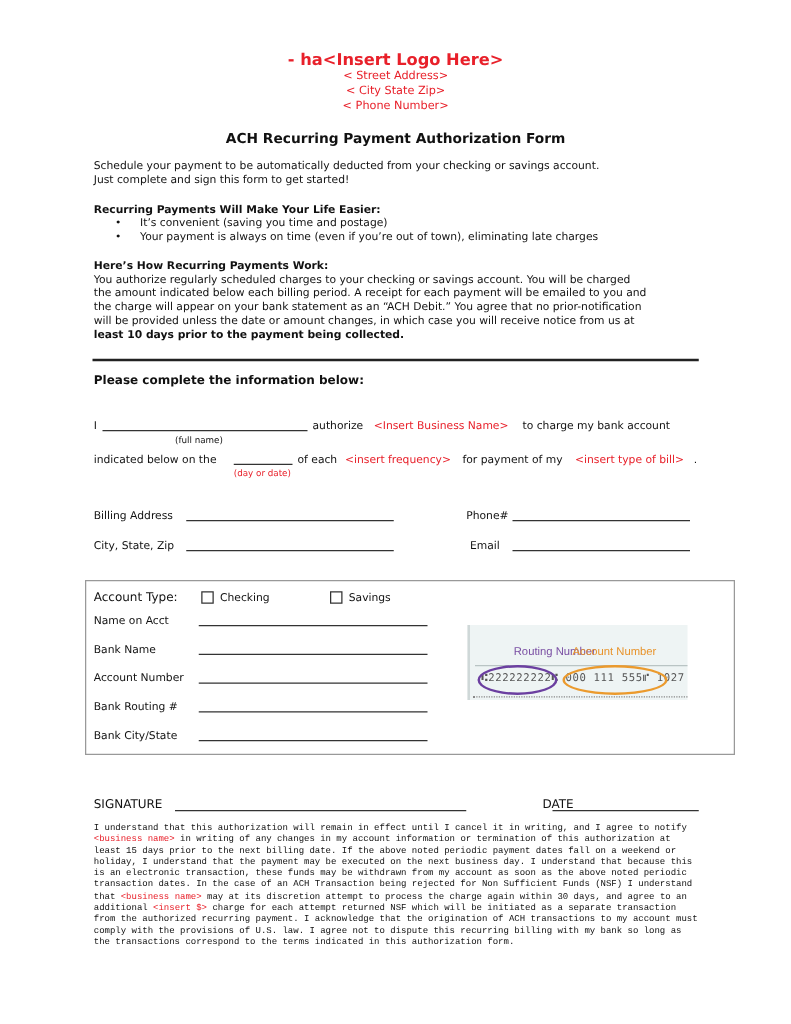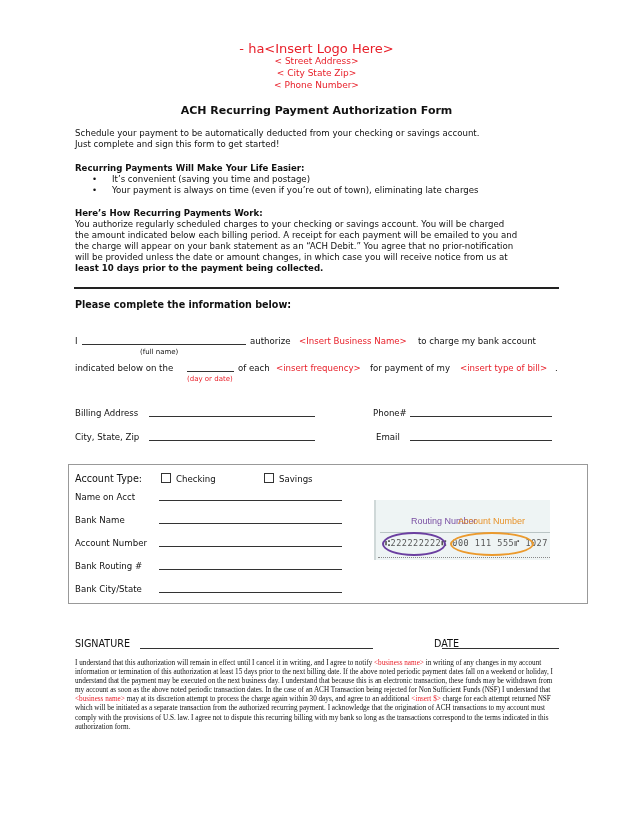--- a/index.html
+++ b/index.html
@@ -2,21 +2,21 @@
 <html><head>
 <meta charset="utf-8">
 <style>
   * { box-sizing: border-box; margin: 0; padding: 0; }
   html, body { width: 633px; height: 819px; background: #ffffff; overflow: hidden; }
   body { position: relative; font-family: "DejaVu Sans", sans-serif; color: #111; }
   .abs { position: absolute; white-space: nowrap; }
   .red { color: #e8202a; }
   .center { left: 0; width: 633px; text-align: center; }
 
-  .logo { top: 41px; font-size: 13px; font-weight: normal; }
+  .logo { top: 41px; font-size: 13px; font-weight: bold; }
   .addr { font-size: 9px; }
   .title { top: 104px; font-size: 11px; font-weight: bold; }
 
   .p { font-size: 8.6px; line-height: 11.2px; left: 75px; }
   .bold { font-weight: bold; }
   .bullet-row { position: absolute; left: 75px; font-size: 8.6px; }
   .bullet-row .dot { position: absolute; left: 17px; }
   .bullet-row .txt { position: absolute; left: 37px; white-space: nowrap; }
 
   .hr { position: absolute; left: 74px; width: 485px; height: 2px; background: #222; top: 287px; }
@@ -30,21 +30,21 @@
 
   .check-img { position: absolute; left: 374px; top: 500px; width: 176px; height: 60px; background: #eef4f4; border-left: 2px solid #cfd8d8; }
   .check-img .rl { position: absolute; left: 11px; top: 16px; font-size: 9px; color: #7a4fa3; font-family: "Liberation Sans", sans-serif; padding-left: 24px; }
   .check-img .al { position: absolute; left: 82px; top: 16px; font-size: 9px; color: #e8932a; font-family: "Liberation Sans", sans-serif; }
   .check-img .sepline { position: absolute; left: 4px; right: 0; top: 32px; height: 1px; background: #b9c4c4; }
   .check-img .micr { position: absolute; left: 9px; top: 38px; font-size: 8.5px; color: #555; font-family: "DejaVu Sans Mono", monospace; letter-spacing: 0.5px; }
   .check-img .oval1 { position: absolute; left: 6px; top: 32px; width: 64px; height: 24px; border: 2px solid #6b3fa0; border-radius: 50%; }
   .check-img .oval2 { position: absolute; left: 74px; top: 32px; width: 84px; height: 24px; border: 2px solid #eb9a2d; border-radius: 50%; }
   .check-img .dots { position: absolute; left: 2px; right: 0; bottom: 2px; height: 1px; border-bottom: 1px dotted #888; }
 
-  .legal { position: absolute; left: 75px; top: 659px; width: 486px; font-family: Liberation Serif, serif; font-size: 7.2px; line-height: 9.1px; color: #111; }
+  .legal { position: absolute; left: 75px; top: 659px; width: 486px; font-family: Liberation Mono, monospace; font-size: 7.2px; line-height: 9.1px; color: #111; }
 </style>
 </head>
 <body>
 
 <div class="abs center red logo">- ha&lt;Insert Logo Here&gt;</div>
 <div class="abs center red addr" style="top:56px;">&lt; Street Address&gt;</div>
 <div class="abs center red addr" style="top:68px;">&lt; City State Zip&gt;</div>
 <div class="abs center red addr" style="top:80px;">&lt; Phone Number&gt;</div>
 <div class="abs center title">ACH Recurring Payment Authorization Form</div>
 

